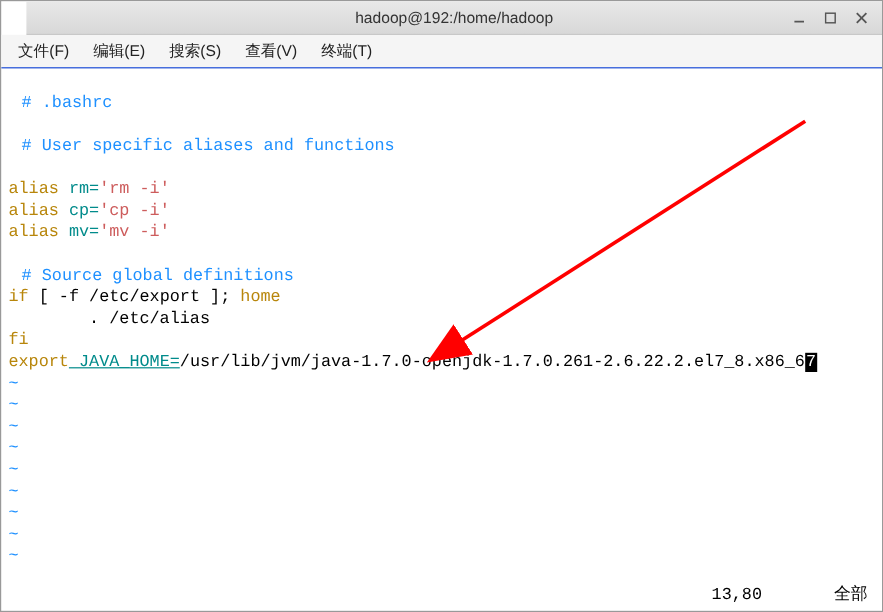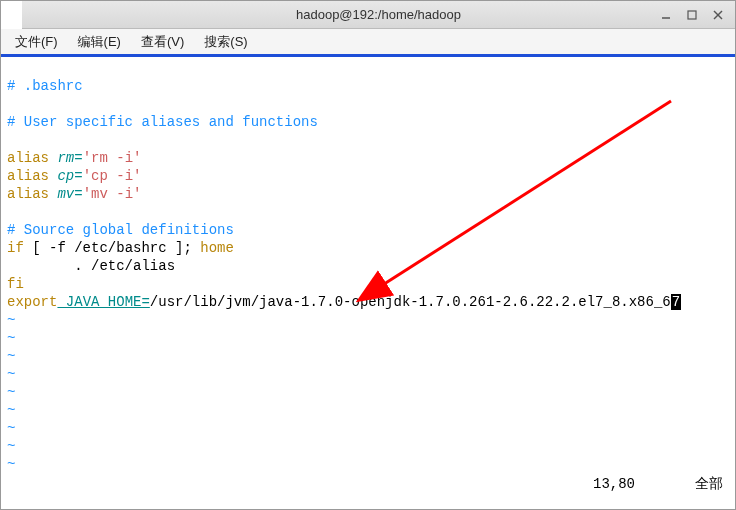--- a/index.html
+++ b/index.html
@@ -42,21 +42,21 @@
   align-items: center;
   justify-content: center;
   font-size: 12px;
   color: #555;
   cursor: pointer;
 }
 .win-btn svg { display: block; }
 .menubar {
   height: 28px;
   background: #f5f5f5;
-  border-bottom: 3px solid #1d4ed8;
+  border-bottom: 1px solid #1d4ed8;
   display: flex;
   align-items: center;
   padding: 0 6px;
   font-family: sans-serif;
   font-size: 13px;
   color: #222;
   gap: 4px;
 }
 .menu-item {
   padding: 4px 8px;
@@ -65,36 +65,36 @@
 .terminal {
   padding: 2px 6px;
   white-space: pre;
   font-family: "Courier New", monospace;
   font-size: 14px;
   line-height: 18px;
   color: #000;
   position: relative;
   height: calc(100% - 56px);
 }
-.comment { color: #1e90ff; }
+.comment { color: #1e90ff; margin-left: 11px; }
 .keyword { color: #b8860b; }
-.alias-name { color: #008b8b; font-style: italic; }
+.alias-name { color: #008b8b; }
 .string { color: #cd5c5c; }
 .path { color: #000; }
 .export { color: #b8860b; }
 .var { color: #008b8b; text-decoration: underline; }
 .tilde { color: #1e90ff; }
 .cursor-block {
   background: #000;
   color: #fff;
   padding: 0 1px;
 }
 .status {
   position: absolute;
-  bottom: 16px;
+  bottom: 4px;
   right: 12px;
   font-family: "Courier New", monospace;
   font-size: 14px;
   color: #000;
   display: flex;
   gap: 60px;
 }
 .arrow-svg {
   position: absolute;
   top: 60px;
@@ -123,35 +123,36 @@
           <line x1="1" y1="1" x2="9" y2="9" stroke="#555" stroke-width="1.5"></line>
           <line x1="9" y1="1" x2="1" y2="9" stroke="#555" stroke-width="1.5"></line>
         </svg>
     </div>
   </div>
 </div>
 
 <div class="menubar">
   <span class="menu-item">文件(F)</span>
   <span class="menu-item">编辑(E)</span>
+  <span class="menu-item">搜索(S)</span>
   <span class="menu-item">查看(V)</span>
-  <span class="menu-item">搜索(S)</span>
+  <span class="menu-item">终端(T)</span>
 </div>
 
 <div class="terminal">
 <span class="comment"># .bashrc</span>
 
 <span class="comment"># User specific aliases and functions</span>
 
 <span class="keyword">alias</span><span class="alias-name"> rm=</span><span class="string">'rm -i'</span>
 <span class="keyword">alias</span><span class="alias-name"> cp=</span><span class="string">'cp -i'</span>
 <span class="keyword">alias</span><span class="alias-name"> mv=</span><span class="string">'mv -i'</span>
 
 <span class="comment"># Source global definitions</span>
-<span class="keyword">if</span><span> [ -f /etc/bashrc ]; </span><span class="keyword">home</span>
+<span class="keyword">if</span><span> [ -f /etc/export ]; </span><span class="keyword">home</span>
 <span>        . /etc/alias</span>
 <span class="keyword">fi</span>
 <span class="export">export</span><span class="var"> JAVA_HOME=</span><span class="path">/usr/lib/jvm/java-1.7.0-openjdk-1.7.0.261-2.6.22.2.el7_8.x86_6</span><span class="cursor-block">7</span>
 <span class="tilde">~</span>
 <span class="tilde">~</span>
 <span class="tilde">~</span>
 <span class="tilde">~</span>
 <span class="tilde">~</span>
 <span class="tilde">~</span>
 <span class="tilde">~</span>

